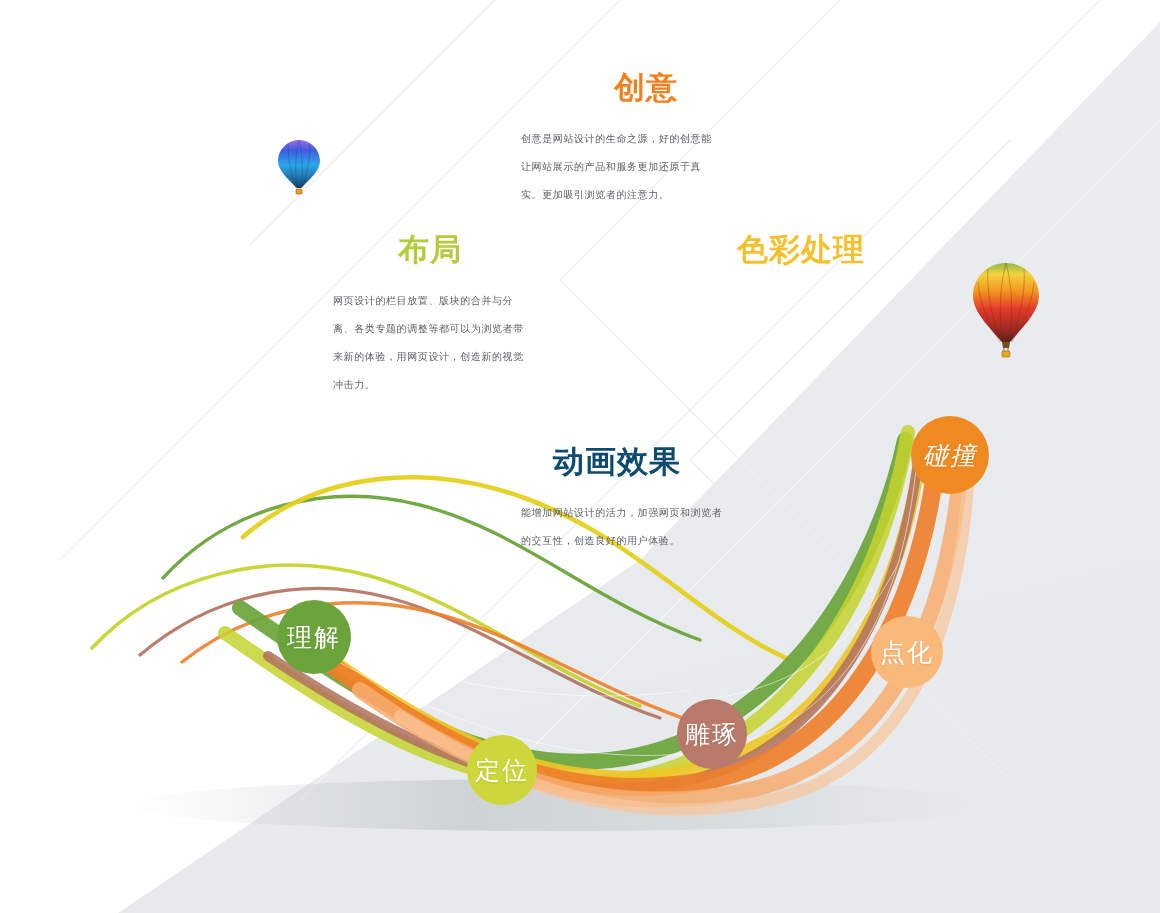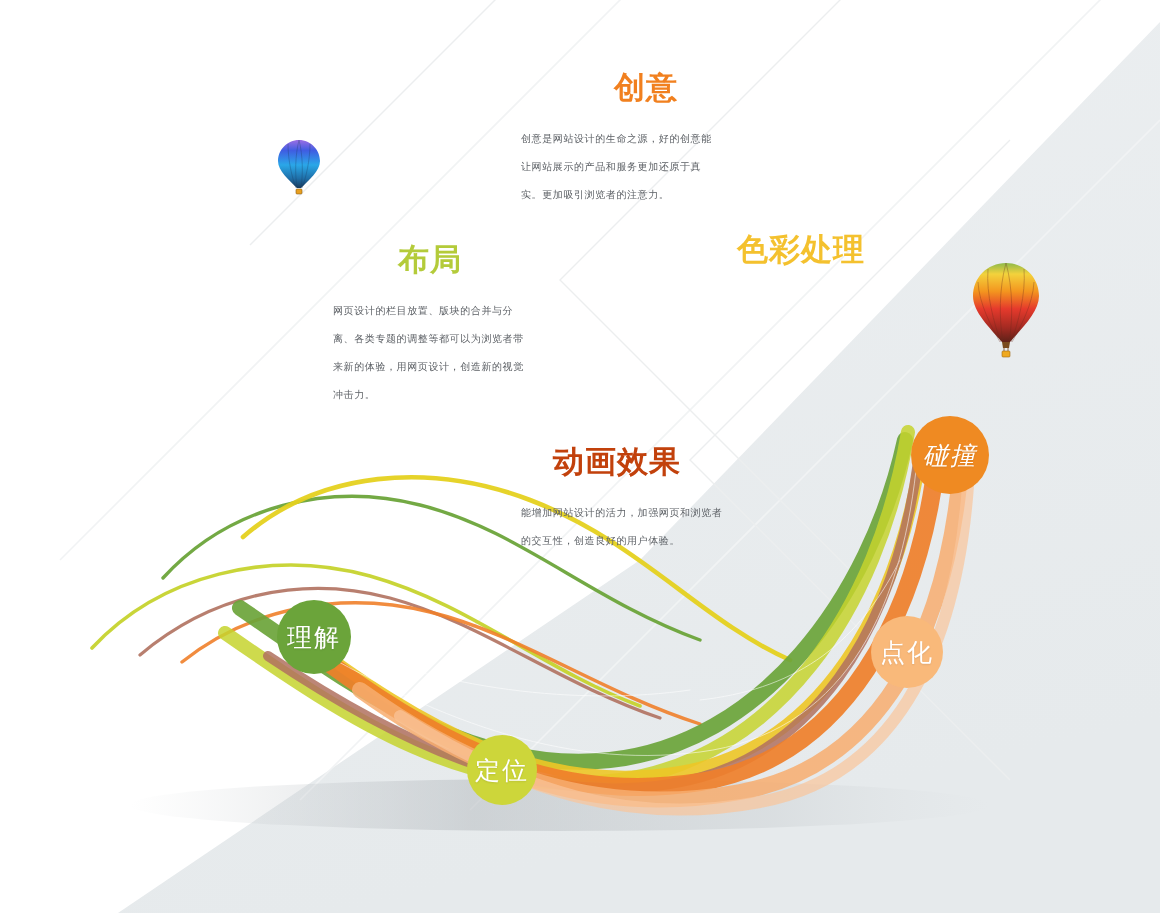--- a/index.html
+++ b/index.html
@@ -27,26 +27,26 @@
   }
   .block p{
     margin:0;
     font-size:10px;
     line-height:28px;
     color:#5d6166;
     letter-spacing:.6px;
   }
   .b-creative{left:521px;top:72px;width:200px;}
   .b-creative h2{text-align:center;color:#f1801f;margin-left:50px;}
-  .b-layout{left:333px;top:244px;width:200px;}
+  .b-layout{left:333px;top:234px;width:200px;}
   .b-layout h2{color:#b4cb3a;margin-left:65px;}
   .b-color{left:705px;top:234px;width:205px;}
   .b-color h2{color:#f4c12e;margin-left:32px;}
   .b-anim{left:521px;top:446px;width:205px;}
-  .b-anim h2{color:#c2410c;margin-left:32px;}
+  .b-anim h2{color:#0c4a6e;margin-left:32px;}
 
   
   .node{
     position:absolute;
     border-radius:50%;
     display:flex;align-items:center;justify-content:center;
     color:#ffffff;
     font-size:25px;
     letter-spacing:2px;
     white-space:nowrap;
@@ -131,20 +131,24 @@
     <div class="halo" style="width:112px;height:112px;background:rgba(107,164,58,.28);"></div>
     <span>理解</span>
   </div>
 
 
   <div class="node" style="left:467px;top:735px;width:70px;height:70px;background:#cdd63a;">
     <div class="halo" style="width:108px;height:108px;background:rgba(205,214,58,.30);"></div>
     <span>定位</span>
   </div>
 
+  <div class="node" style="left:677px;top:699px;width:70px;height:70px;background:#b8796a;">
+    <div class="halo" style="width:108px;height:108px;background:rgba(184,121,106,.30);"></div>
+    <span>雕琢</span>
+  </div>
 
   <div class="node" style="left:871px;top:616px;width:72px;height:72px;background:#f9b97a;">
     <div class="halo" style="width:108px;height:108px;background:rgba(249,185,122,.32);"></div>
     <span>点化</span>
   </div>
 
   <div class="node" style="left:911px;top:416px;width:78px;height:78px;background:#ef8a22;font-style:italic;">
     <div class="halo" style="width:116px;height:116px;background:rgba(239,138,34,.30);"></div>
     <span>碰撞</span>
   </div>

